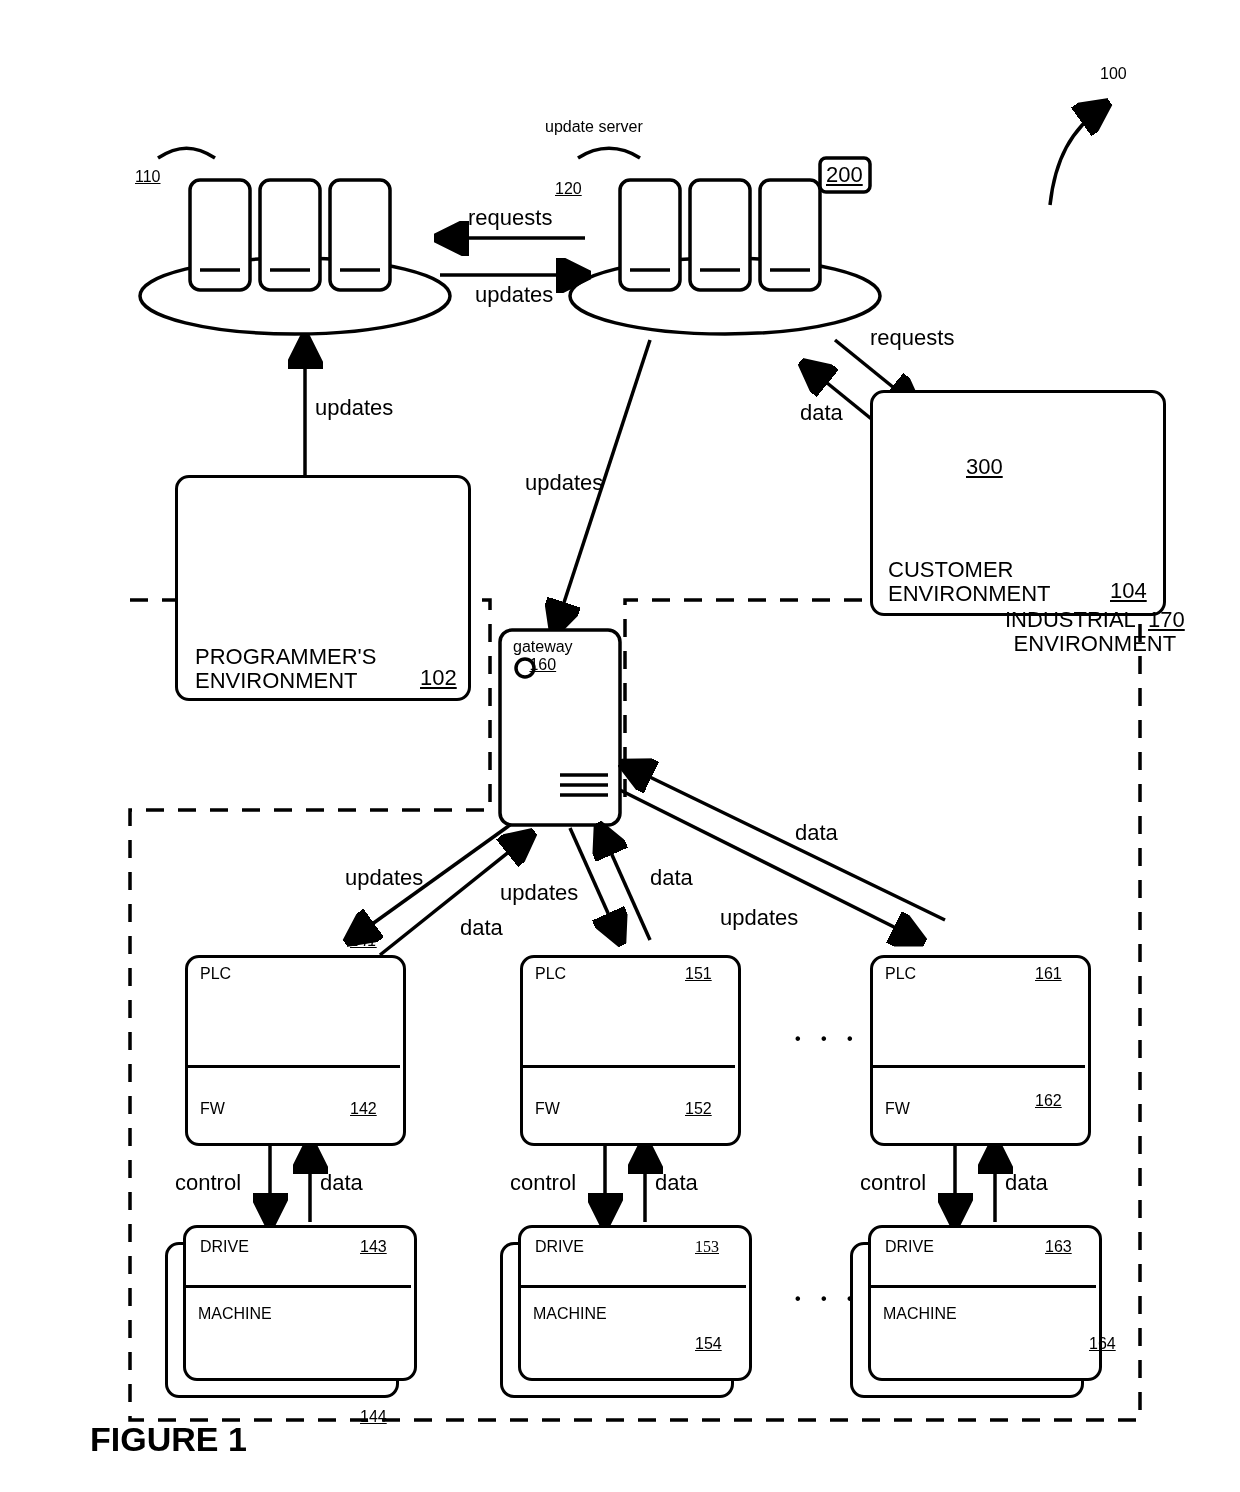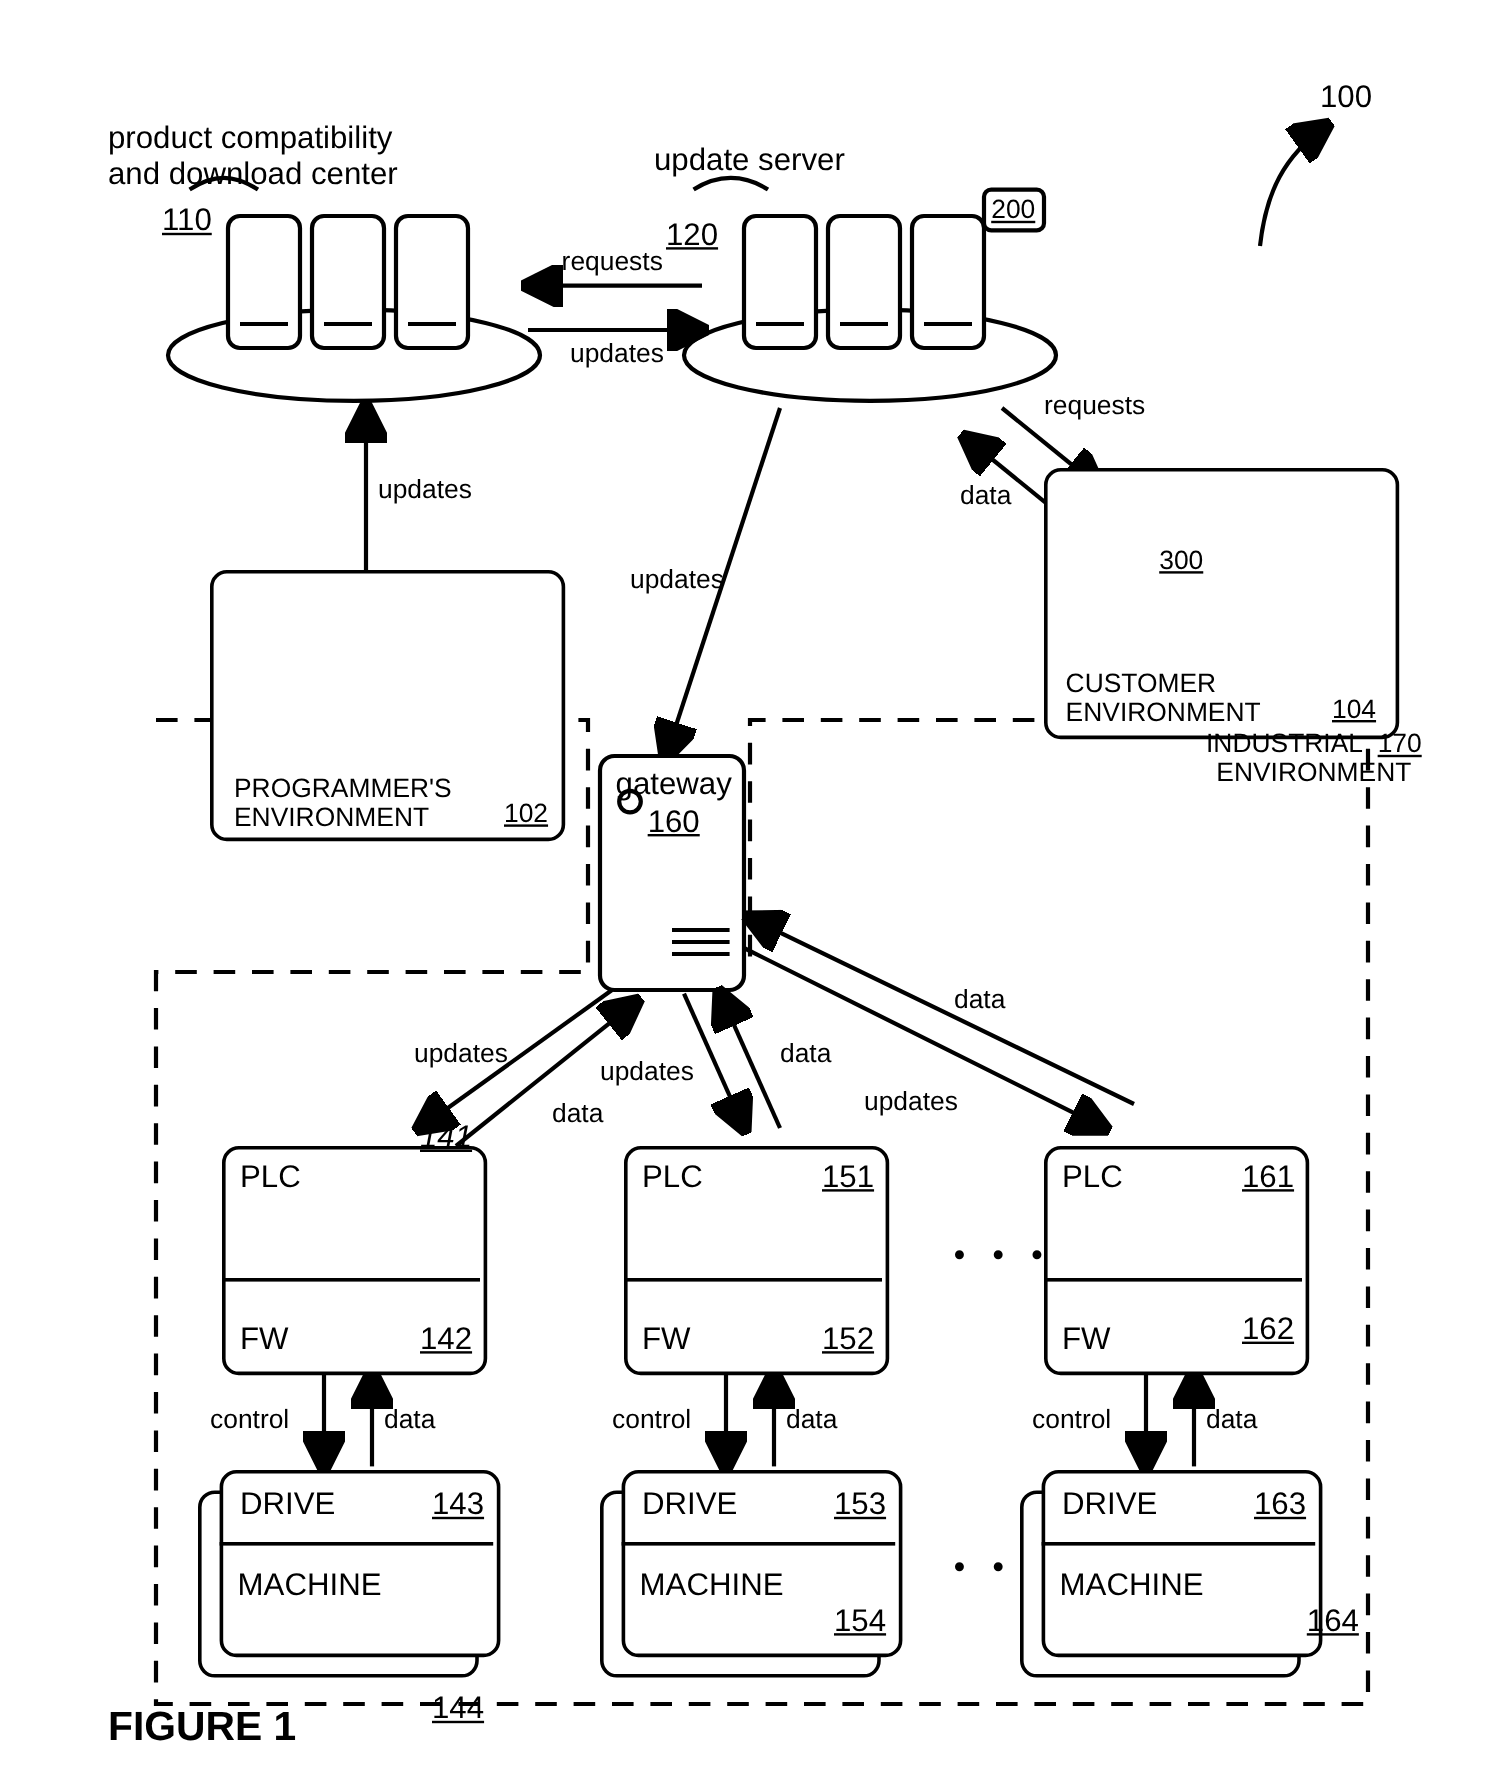--- a/index.html
+++ b/index.html
@@ -9,21 +9,21 @@
     font-family: Arial, Helvetica, sans-serif;
     color: #000;
   }
   .canvas {
     position: relative;
     width: 1240px;
     height: 1492px;
     background: #fff;
   }
   .abs { position: absolute; }
-  .txt { font-size: 26px; white-space: nowrap; }
+  .txt { font-size: 16px; white-space: nowrap; }
   .txt.sm { font-size: 22px; }
   .txt.lg { font-size: 34px; font-weight: bold; }
   .und { text-decoration: underline; }
   .box { position:absolute; border: 3.5px solid #000; border-radius: 14px; background:#fff; }
   svg.layer { position:absolute; left:0; top:0; width:1240px; height:1492px; overflow:visible; }
   line, path, ellipse, rect, polygon { stroke:#000; stroke-width:3.5; fill:none; }
   .fillw { fill:#fff; }
   .fillb { fill:#000; }
 </style>
 </head>
@@ -123,24 +123,20 @@
   </g>
   <g>
     <circle cx="1110" cy="430" r="15" class="fillw"></circle>
     <path d="M 1090 490 C 1090 455, 1130 455, 1130 490 Z" class="fillw"></path>
   </g>
 
 </svg>
 
 <div class="abs txt" style="left:1100px; top:65px;">100</div>
 
-<div class="abs txt" style="left:90px; top:100px; line-height:1.15;">
-  <span>product compatibility</span><br>
-  <span>and download center</span>
-</div>
 <div class="abs txt und" style="left:135px; top:168px;">110</div>
 
 <div class="abs txt" style="left:545px; top:118px;">update server</div>
 <div class="abs txt und" style="left:555px; top:180px;">120</div>
 <div class="abs txt sm und" style="left:826px; top:162px;">200</div>
 
 <div class="abs txt sm" style="left:468px; top:205px;">requests</div>
 <div class="abs txt sm" style="left:475px; top:282px;">updates</div>
 
 <div class="abs txt sm" style="left:315px; top:395px;">updates</div>
@@ -220,21 +216,21 @@
 <div class="abs" style="left:183px; top:1285px; width:228px; border-top:3.5px solid #000;"></div>
 <div class="abs txt" style="left:200px; top:1238px;">DRIVE</div>
 <div class="abs txt und" style="left:360px; top:1238px;">143</div>
 <div class="abs txt" style="left:198px; top:1305px;">MACHINE</div>
 <div class="abs txt und" style="left:360px; top:1408px;">144</div>
 
 <div class="box" style="left:500px; top:1242px; width:228px; height:150px;"></div>
 <div class="box" style="left:518px; top:1225px; width:228px; height:150px;"></div>
 <div class="abs" style="left:518px; top:1285px; width:228px; border-top:3.5px solid #000;"></div>
 <div class="abs txt" style="left:535px; top:1238px;">DRIVE</div>
-<div class="abs txt und" style="left:695px; top:1238px;">153</div>
+<div class="abs txt und" style="left:695px; top:1238px;font-family:Liberation Serif, serif;">153</div>
 <div class="abs txt" style="left:533px; top:1305px;">MACHINE</div>
 <div class="abs txt und" style="left:695px; top:1335px;">154</div>
 
 <div class="box" style="left:850px; top:1242px; width:228px; height:150px;"></div>
 <div class="box" style="left:868px; top:1225px; width:228px; height:150px;"></div>
 <div class="abs" style="left:868px; top:1285px; width:228px; border-top:3.5px solid #000;"></div>
 <div class="abs txt" style="left:885px; top:1238px;">DRIVE</div>
 <div class="abs txt und" style="left:1045px; top:1238px;">163</div>
 <div class="abs txt" style="left:883px; top:1305px;">MACHINE</div>
 <div class="abs txt und" style="left:1045px; top:1335px;margin-left:44px;">164</div>

